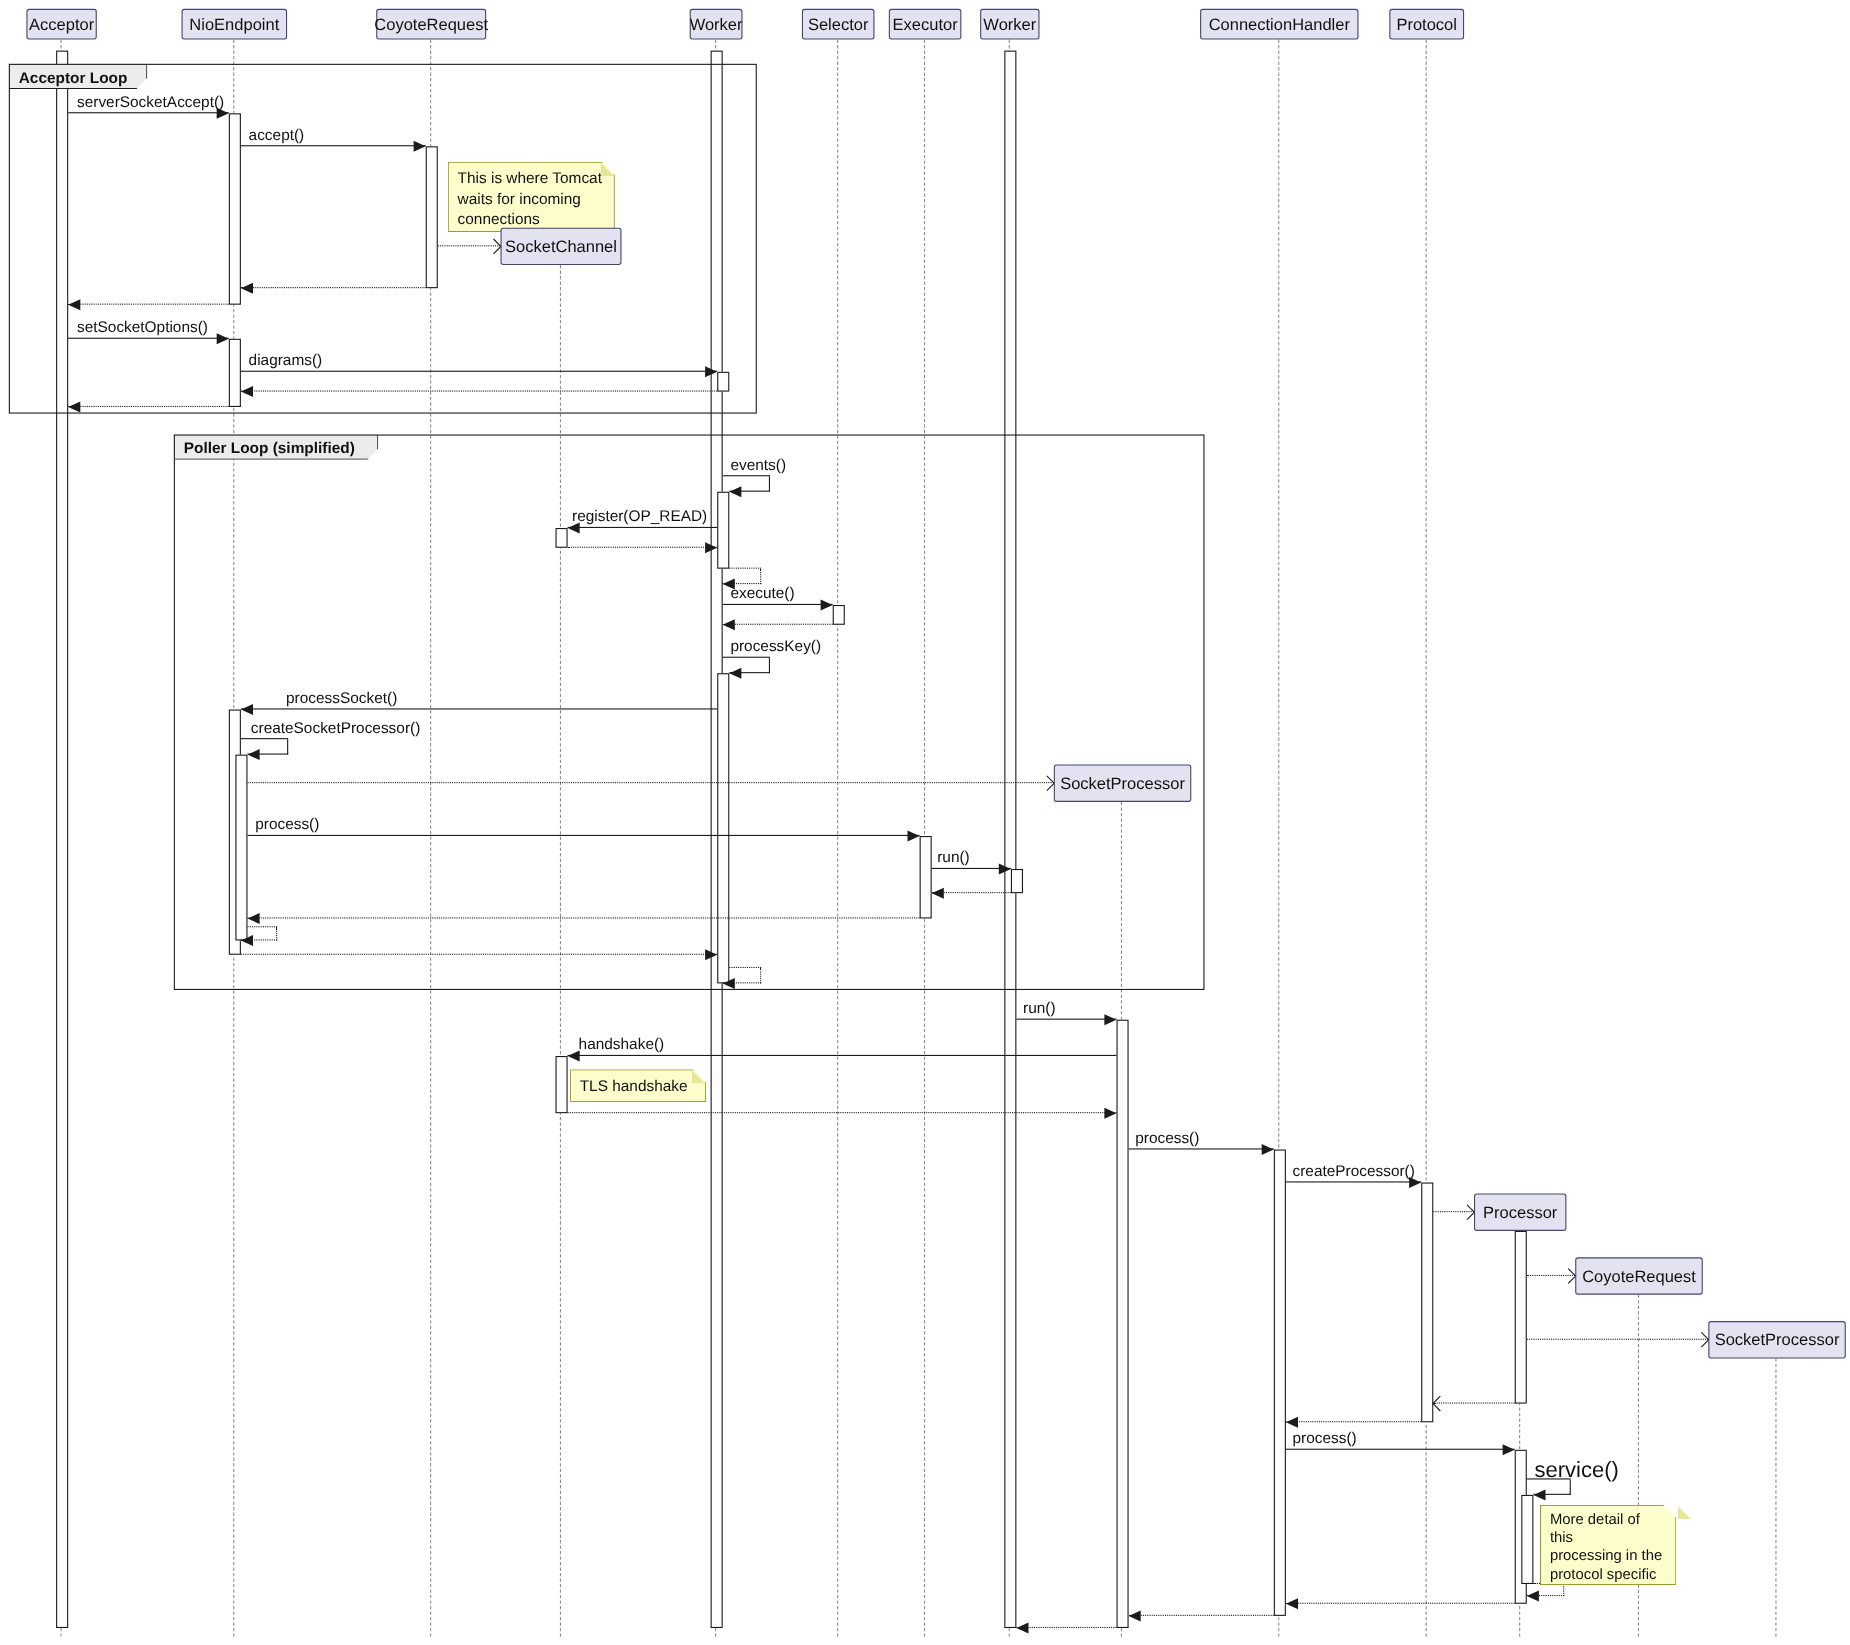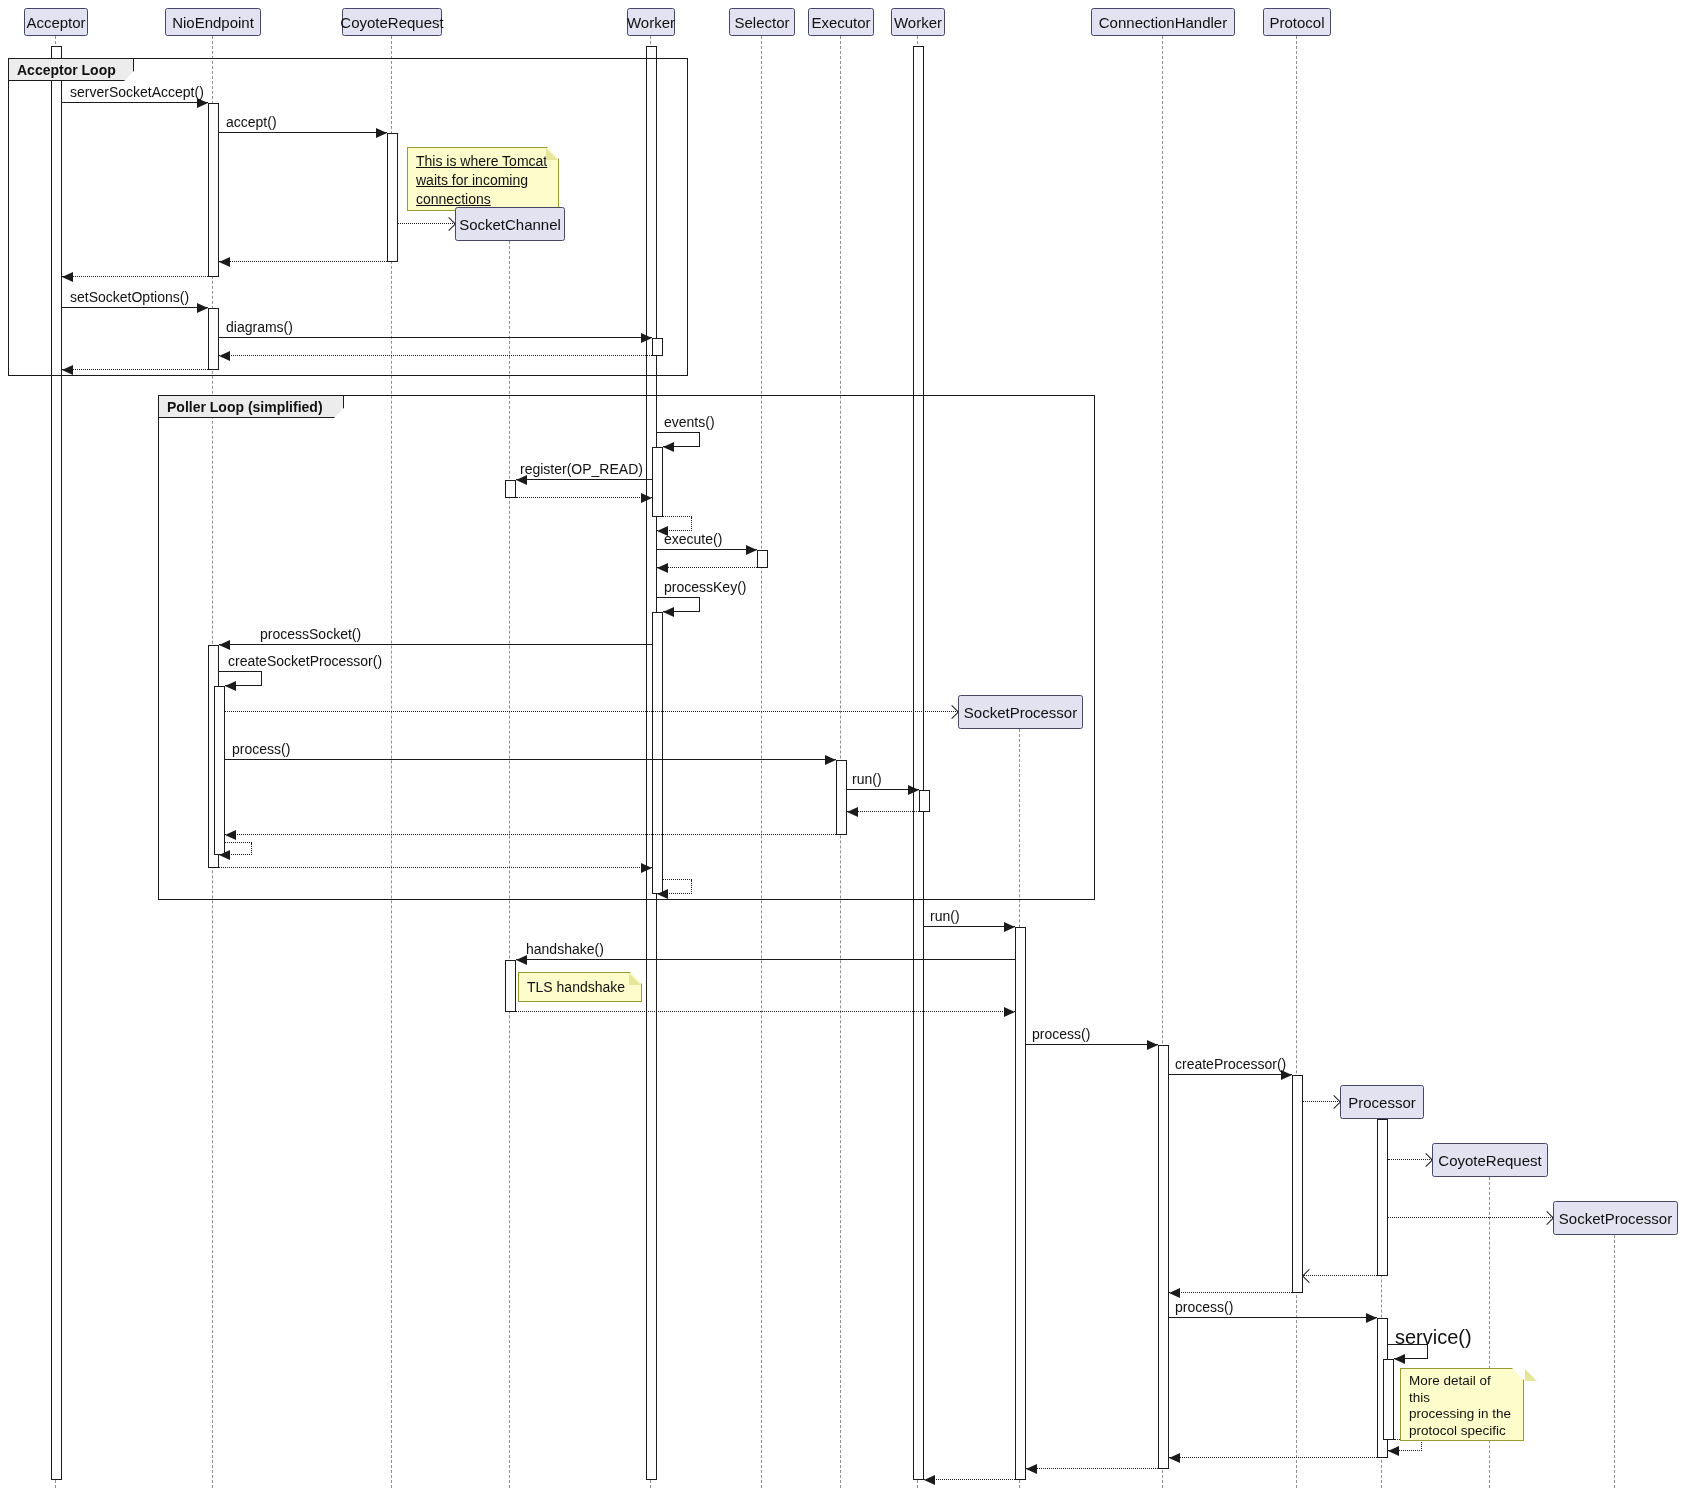--- a/index.html
+++ b/index.html
@@ -167,21 +167,21 @@
     <div style="position: absolute; left: 1393.5px; top: 1439.2px; width: 28.5px; height: 0px; border-top: 1.6px dotted rgb(27, 27, 27); z-index: 6;"></div>
     <div style="position: absolute; left: 1421.2px; top: 1440px; width: 0px; height: 11px; border-left: 1.6px dotted rgb(27, 27, 27); z-index: 6;"></div>
     <div style="position: absolute; left: 1387.5px; top: 1450.2px; width: 34.5px; height: 0px; border-top: 1.6px dotted rgb(27, 27, 27); z-index: 6;"></div>
     <div style="position: absolute; top: 1445.5px; width: 0px; height: 0px; border-top: 5.5px solid transparent; border-bottom: 5.5px solid transparent; z-index: 7; left: 1387.5px; border-right: 11px solid rgb(27, 27, 27);"></div>
     <div style="position: absolute; left: 1168.5px; top: 1457.2px; width: 208px; height: 0px; border-top: 1.6px dotted rgb(27, 27, 27); z-index: 6;"></div>
     <div style="position: absolute; top: 1452.5px; width: 0px; height: 0px; border-top: 5.5px solid transparent; border-bottom: 5.5px solid transparent; z-index: 7; left: 1168.5px; border-right: 11px solid rgb(27, 27, 27);"></div>
     <div style="position: absolute; left: 1025.5px; top: 1468.2px; width: 132px; height: 0px; border-top: 1.6px dotted rgb(27, 27, 27); z-index: 6;"></div>
     <div style="position: absolute; top: 1463.5px; width: 0px; height: 0px; border-top: 5.5px solid transparent; border-bottom: 5.5px solid transparent; z-index: 7; left: 1025.5px; border-right: 11px solid rgb(27, 27, 27);"></div>
     <div style="position: absolute; left: 923.5px; top: 1479.2px; width: 91px; height: 0px; border-top: 1.6px dotted rgb(27, 27, 27); z-index: 6;"></div>
     <div style="position: absolute; top: 1474.5px; width: 0px; height: 0px; border-top: 5.5px solid transparent; border-bottom: 5.5px solid transparent; z-index: 7; left: 923.5px; border-right: 11px solid rgb(27, 27, 27);"></div>
-    <div style="position: absolute; left: 407px; top: 147px; width: 152px; height: 64px; background: rgb(253, 253, 203); border: 1.2px solid rgb(154, 154, 51); box-sizing: border-box; padding: 4px 8px; font-size: 14px; line-height: 19px; white-space: pre-line; z-index: 9; clip-path: polygon(0px 0px, calc(100% - 12px) 0px, 100% 12px, 100% 100%, 0px 100%); text-decoration: underline;">This is where Tomcat
+    <div style="position: absolute; left: 407px; top: 147px; width: 152px; height: 64px; background: rgb(253, 253, 203); border: 1.2px solid rgb(154, 154, 51); box-sizing: border-box; padding: 4px 8px; font-size: 14px; line-height: 19px; white-space: pre-line; z-index: 9; clip-path: polygon(0px 0px, calc(100% - 12px) 0px, 100% 12px, 100% 100%, 0px 100%);">This is where Tomcat
 waits for incoming
 connections</div>
     <div style="position: absolute; left: 546px; top: 148px; width: 12px; height: 12px; background: rgb(230, 230, 154); clip-path: polygon(0px 0px, 100% 100%, 0px 100%); z-index: 10;"></div>
     <div style="position: absolute; left: 518px; top: 972px; width: 124px; height: 30px; background: rgb(253, 253, 203); border: 1.2px solid rgb(154, 154, 51); box-sizing: border-box; padding: 4px 8px; font-size: 14px; line-height: 20px; white-space: pre-line; z-index: 9; clip-path: polygon(0px 0px, calc(100% - 12px) 0px, 100% 12px, 100% 100%, 0px 100%);">TLS handshake</div>
     <div style="position: absolute; left: 629px; top: 973px; width: 12px; height: 12px; background: rgb(230, 230, 154); clip-path: polygon(0px 0px, 100% 100%, 0px 100%); z-index: 10;"></div>
     <div style="position: absolute; left: 1400px; top: 1368px; width: 124px; height: 73px; background: rgb(253, 253, 203); border: 1.2px solid rgb(154, 154, 51); box-sizing: border-box; padding: 4px 8px; font-size: 13.5px; line-height: 16.5px; white-space: pre-line; z-index: 9; clip-path: polygon(0px 0px, calc(100% - 12px) 0px, 100% 12px, 100% 100%, 0px 100%);">More detail of this
 processing in the
 protocol specific
 diagrams</div>
     <div style="position: absolute; left: 1525px; top: 1369px; width: 12px; height: 12px; background: rgb(230, 230, 154); clip-path: polygon(0px 0px, 100% 100%, 0px 100%); z-index: 10;"></div>

